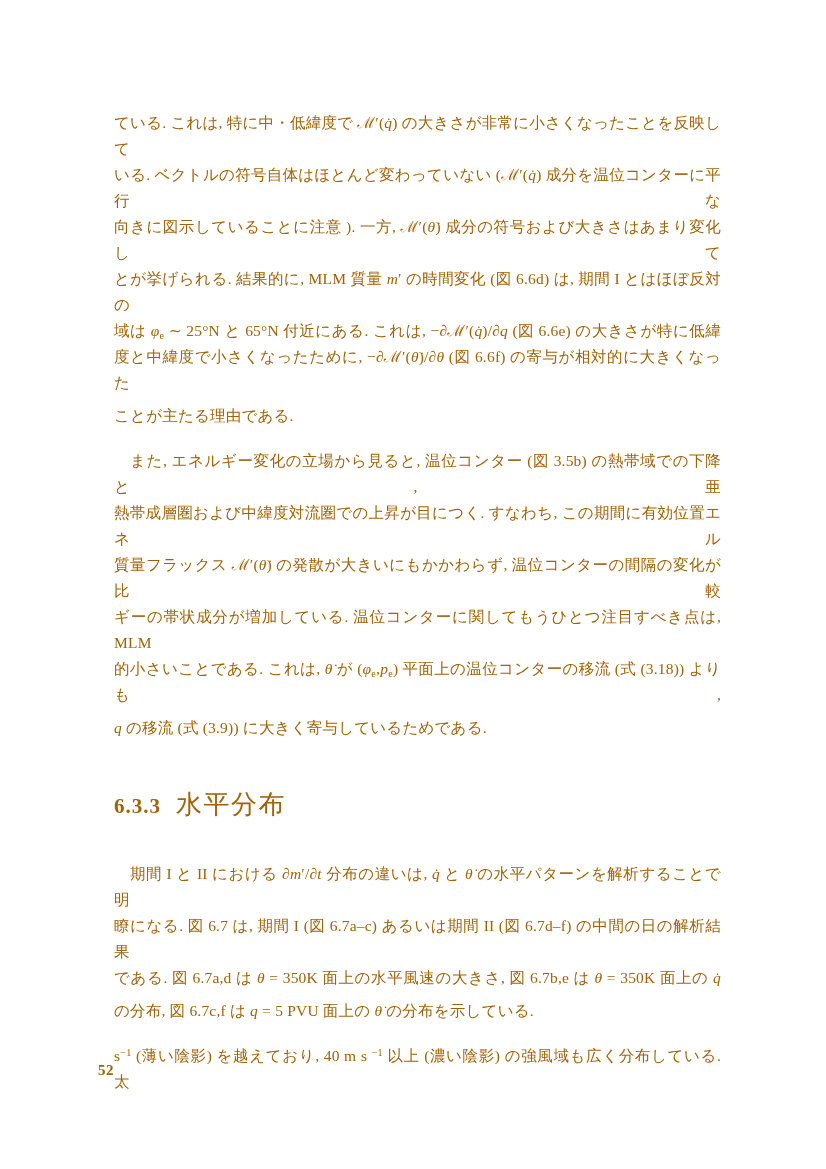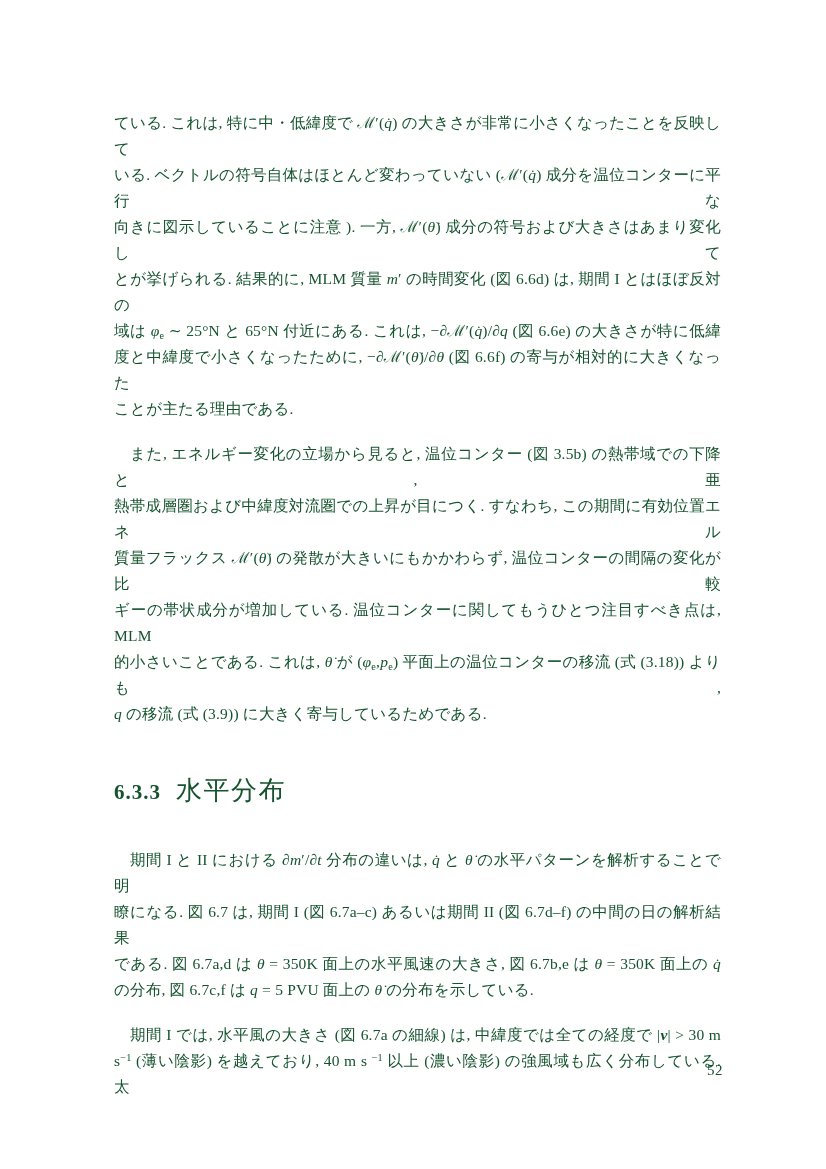--- a/index.html
+++ b/index.html
@@ -5,21 +5,21 @@
   html, body {
     margin: 0;
     padding: 0;
     background: #ffffff;
   }
   .page {
     position: relative;
     width: 826px;
     height: 1169px;
     background: #ffffff;
-    color: #14532d;
+    color: #a16207;
     font-family: "Liberation Serif", "DejaVu Serif", serif;
     overflow: hidden;
   }
   .content {
     position: absolute;
     left: 114px;
     top: 110px;
     width: 607px;
   }
   .para {
@@ -29,21 +29,21 @@
     line-height: 26px;
     letter-spacing: 0.2px;
   }
   .para + .para { margin-top: 19px; }
   .line {
     display: block;
     text-align: justify;
     text-align-last: justify;
     white-space: normal;
   }
-  .line.short { text-align-last: left; }
+  .line.short { text-align-last: left; margin-top: 7px; }
   .line.first-indent { text-indent: 16px; }
   i { font-style: italic; }
   b i, i b { font-weight: bold; }
   sup {
     font-size: 66%;
     vertical-align: baseline;
     position: relative;
     top: -0.5em;
     line-height: 0;
   }
@@ -67,26 +67,27 @@
   }
   .heading .htitle {
     font-family: "Liberation Sans", "DejaVu Sans", sans-serif;
     font-weight: 500;
     font-size: 26px;
     margin-left: 15px;
     letter-spacing: 1.5px;
   }
   .page-footer {
     position: absolute;
-    left: 116px;
+    left: 98px;
     top: 1062px;
     width: 607px;
-    text-align: right;
+    text-align: left;
     font-size: 15px;
     letter-spacing: 0.5px;
+    font-weight: bold;
   }
 </style>
 </head>
 <body>
 
 <div class="page">
   <main class="content">
 
     <div class="para">
         <div class="line">ている. これは, 特に中・低緯度で ℳ′(<i>q̇</i>) の大きさが非常に小さくなったことを反映して</div>
@@ -112,20 +113,19 @@
     </h2>
 
     <div class="para">
         <div class="line first-indent">期間 I と II における ∂<i>m</i>′/∂<i>t</i> 分布の違いは, <i>q̇</i> と <i>θ̇</i> の水平パターンを解析することで明</div>
         <div class="line">瞭になる. 図 6.7 は, 期間 I (図 6.7a–c) あるいは期間 II (図 6.7d–f) の中間の日の解析結果</div>
         <div class="line">である. 図 6.7a,d は <i>θ</i> = 350K 面上の水平風速の大きさ, 図 6.7b,e は <i>θ</i> = 350K 面上の <i>q̇</i></div>
         <div class="line short">の分布, 図 6.7c,f は <i>q</i> = 5 PVU 面上の <i>θ̇</i> の分布を示している.</div>
       </div>
 
     <div class="para">
-        <div class="line first-indent">期間 I では, 水平風の大きさ (図 6.7a の細線) は, 中緯度では全ての経度で |<b><i>v</i></b>| &gt; 30 m</div>
         <div class="line">s<sup>−1</sup> (薄い陰影) を越えており, 40 m s <sup>−1</sup> 以上 (濃い陰影) の強風域も広く分布している. 太</div>
       </div>
 
   </main>
 
   <footer class="page-footer">52</footer>
 </div>
 
 </body></html>

